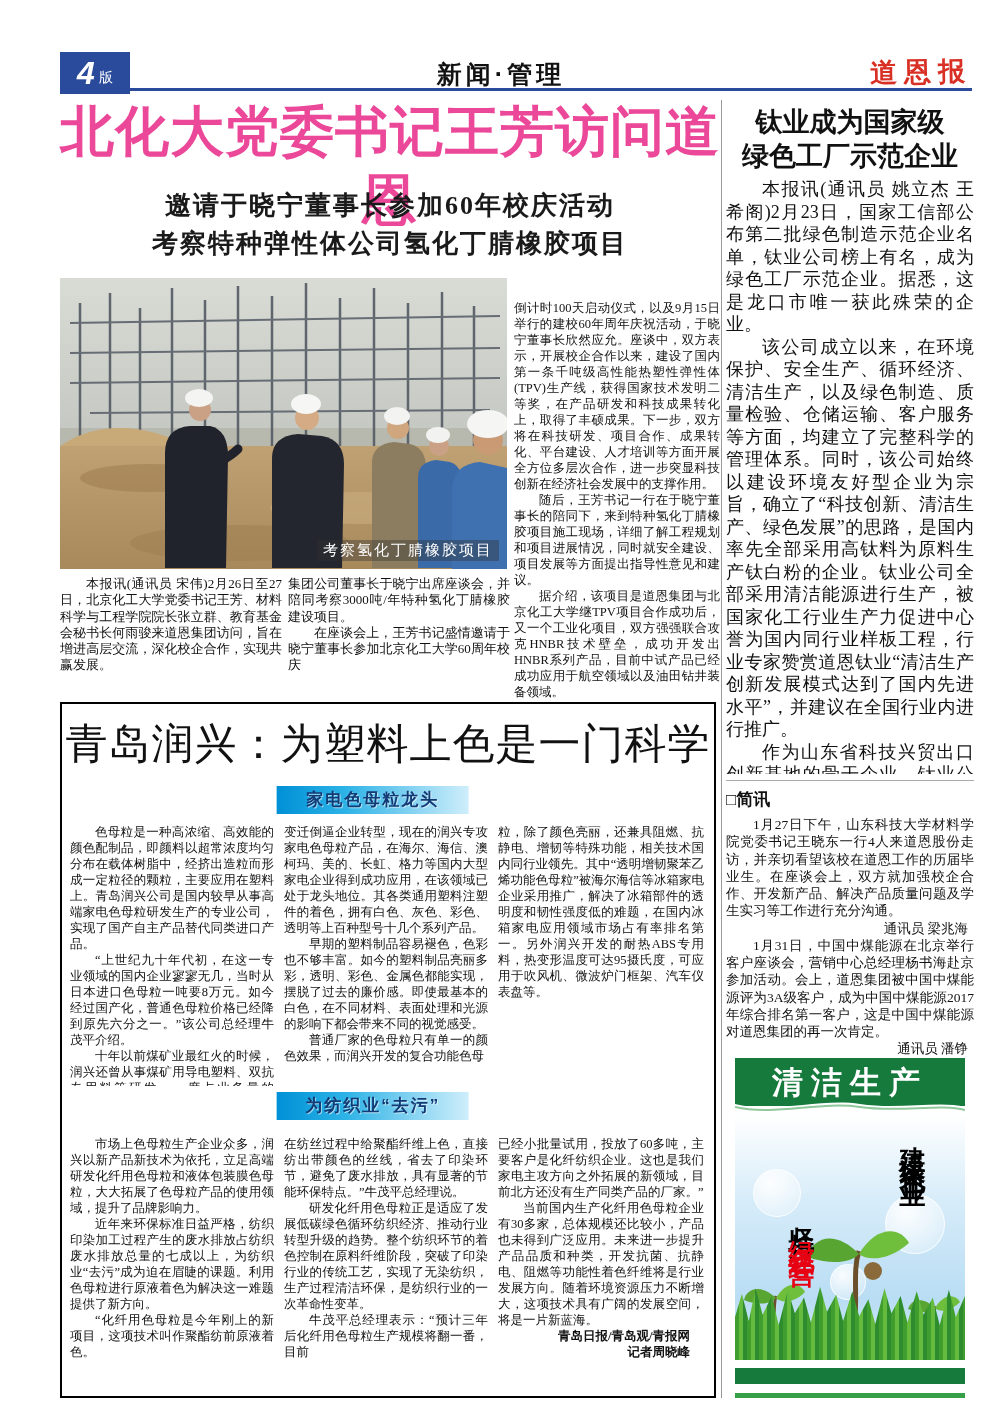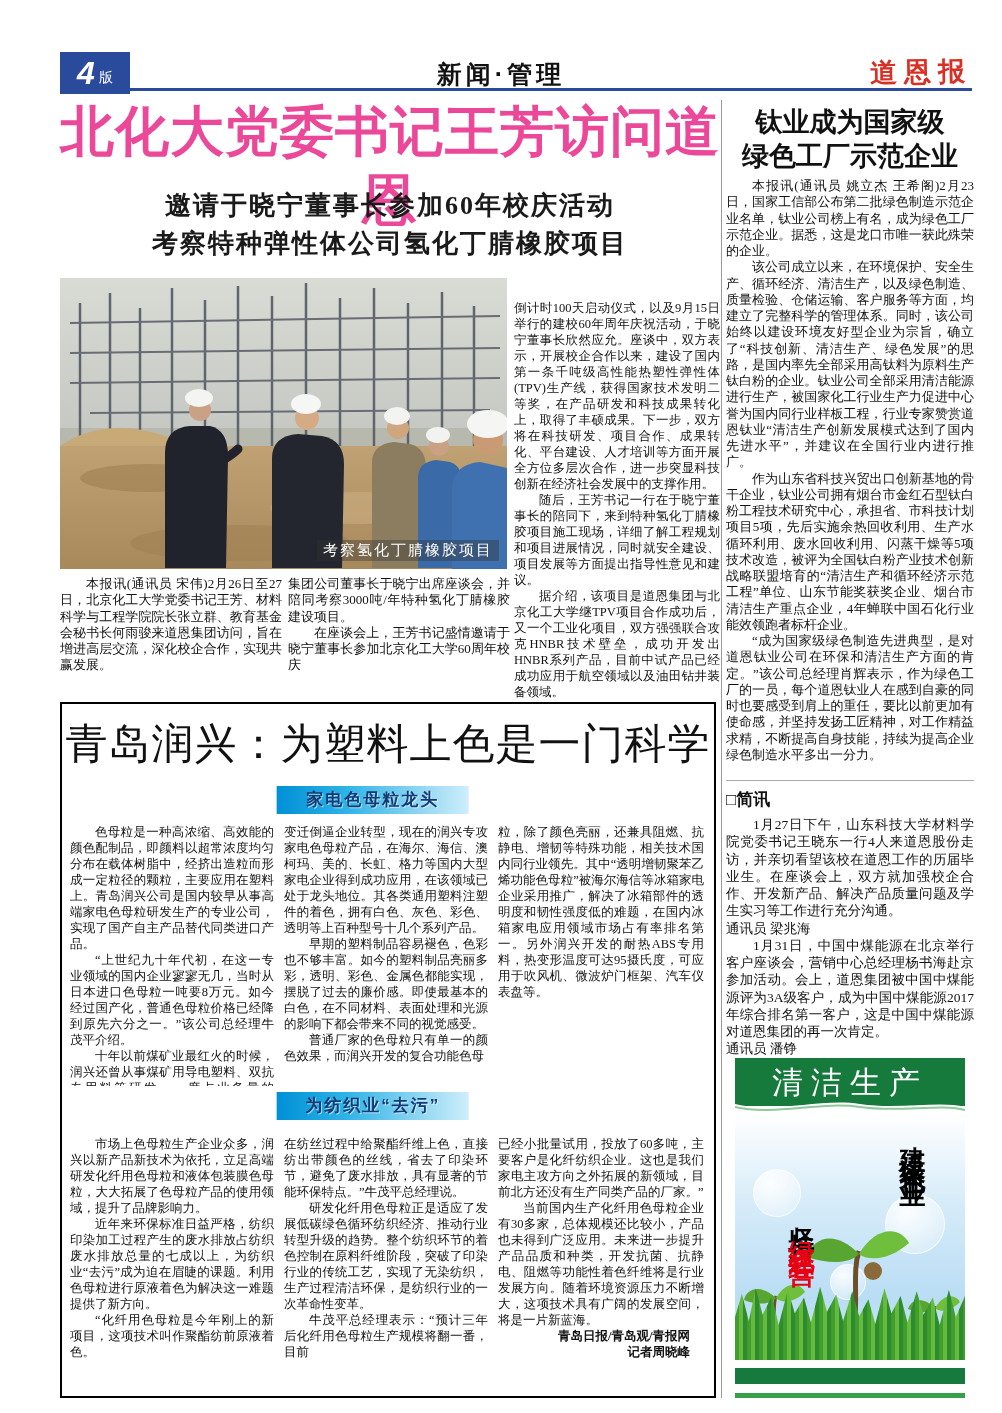--- a/index.html
+++ b/index.html
@@ -35,27 +35,27 @@
 
   .lead-col3{left:514px;top:272px;width:206px;height:424px;font-size:12.5px;line-height:1.28;margin-top:28px;}
   .lead-col1{left:60px;top:576px;width:222px;height:118px;font-size:13px;}
   .lead-col2{left:288px;top:576px;width:222px;height:118px;font-size:13px;}
 
   
   .v-rule{left:721px;top:100px;width:1px;height:1298px;background:#999;}
 
   
   .tit-title{left:726px;top:106px;width:248px;text-align:center;font-size:27px;font-weight:900;line-height:1.25;}
-  .tit-body{left:726px;top:178px;width:248px;height:596px;font-size:13px;line-height:1.25;}
+  .tit-body{left:726px;top:178px;width:248px;height:596px;font-size:18px;line-height:1.25;}
 
   .briefs-rule{left:726px;top:780px;width:248px;height:1px;background:#aaa;}
   .briefs-header{left:726px;top:788px;width:248px;font-size:17px;font-weight:bold;}
   .briefs-body{left:726px;top:816px;width:248px;height:236px;font-size:13.5px;line-height:1.28;text-align:justify;}
   .briefs-body p{margin:0;text-indent:2em;}
-  .briefs-body p.byline{text-indent:0;padding-right:6px;}
+  .briefs-body p.byline{text-indent:0;text-align:right;padding-right:6px;}
 
   
   .rx-box{left:60px;top:702px;width:656px;height:696px;border:2px solid #000;box-sizing:border-box;}
   .rx-headline{left:0;width:100%;top:12px;text-align:center;font-size:42px;font-weight:400;letter-spacing:1px;}
   .rx-sub{width:192px;height:28px;left:50%;transform:translateX(-58%);text-align:center;
           font-size:17px;font-weight:bold;color:#123a75;line-height:28px;letter-spacing:2px;
           background:linear-gradient(90deg,#0090d6 0%,#2cb2e6 35%,#cfeefb 100%);
           text-shadow:1px 1px 0 rgba(255,255,255,0.55);}
   .rx-sub1{top:82px;}
   .rx-sub2{top:388px;}
@@ -64,21 +64,21 @@
   .rx-r2{top:432px;height:250px;}
   .rx-c1{left:8px;}
   .rx-c2{left:222px;}
   .rx-c3{left:436px;width:206px;}
   .rx-credit{text-indent:0 !important;text-align:right;padding-right:14px;font-weight:bold;}
 
   
   .ad{left:735px;top:1058px;width:230px;height:340px;overflow:hidden;background:#fff;}
   .ad-band{position:absolute;left:0;top:0;width:230px;height:48px;background:#157a3c;}
   .ad-title{position:absolute;left:0;top:4px;width:230px;text-align:center;color:#fff;
-            font-size:31px;font-weight:400;letter-spacing:8px;}
+            font-size:31px;font-weight:700;letter-spacing:8px;}
   .ad-wave{position:absolute;left:0;top:40px;}
   .ad-body{position:absolute;left:0;top:56px;width:230px;height:246px;
            background:linear-gradient(180deg,#ffffff 0%,#d7ecf9 35%,#b9ddf4 75%,#cfe9f5 100%);}
   .bubble{position:absolute;border-radius:50%;background:radial-gradient(circle at 35% 30%,rgba(255,255,255,0.9),rgba(255,255,255,0.15));
           border:1px solid rgba(255,255,255,0.8);}
   .grass{position:absolute;left:0;bottom:0;width:230px;height:78px;
          background:repeating-linear-gradient(90deg,#3f9e2e 0 4px,#64bb3d 4px 8px,#2e8b2e 8px 12px);
          clip-path:polygon(0 45%,3% 15%,6% 50%,9% 8%,12% 42%,16% 18%,19% 55%,23% 10%,26% 40%,30% 20%,33% 52%,37% 6%,40% 38%,44% 16%,47% 50%,51% 12%,54% 44%,58% 22%,61% 54%,65% 8%,68% 40%,72% 18%,75% 52%,79% 12%,82% 42%,86% 20%,89% 55%,93% 10%,96% 45%,100% 18%,100% 100%,0 100%);}
   .v-slogan{position:absolute;writing-mode:vertical-rl;text-orientation:upright;
             font-family:"Liberation Sans","DejaVu Sans",sans-serif;

